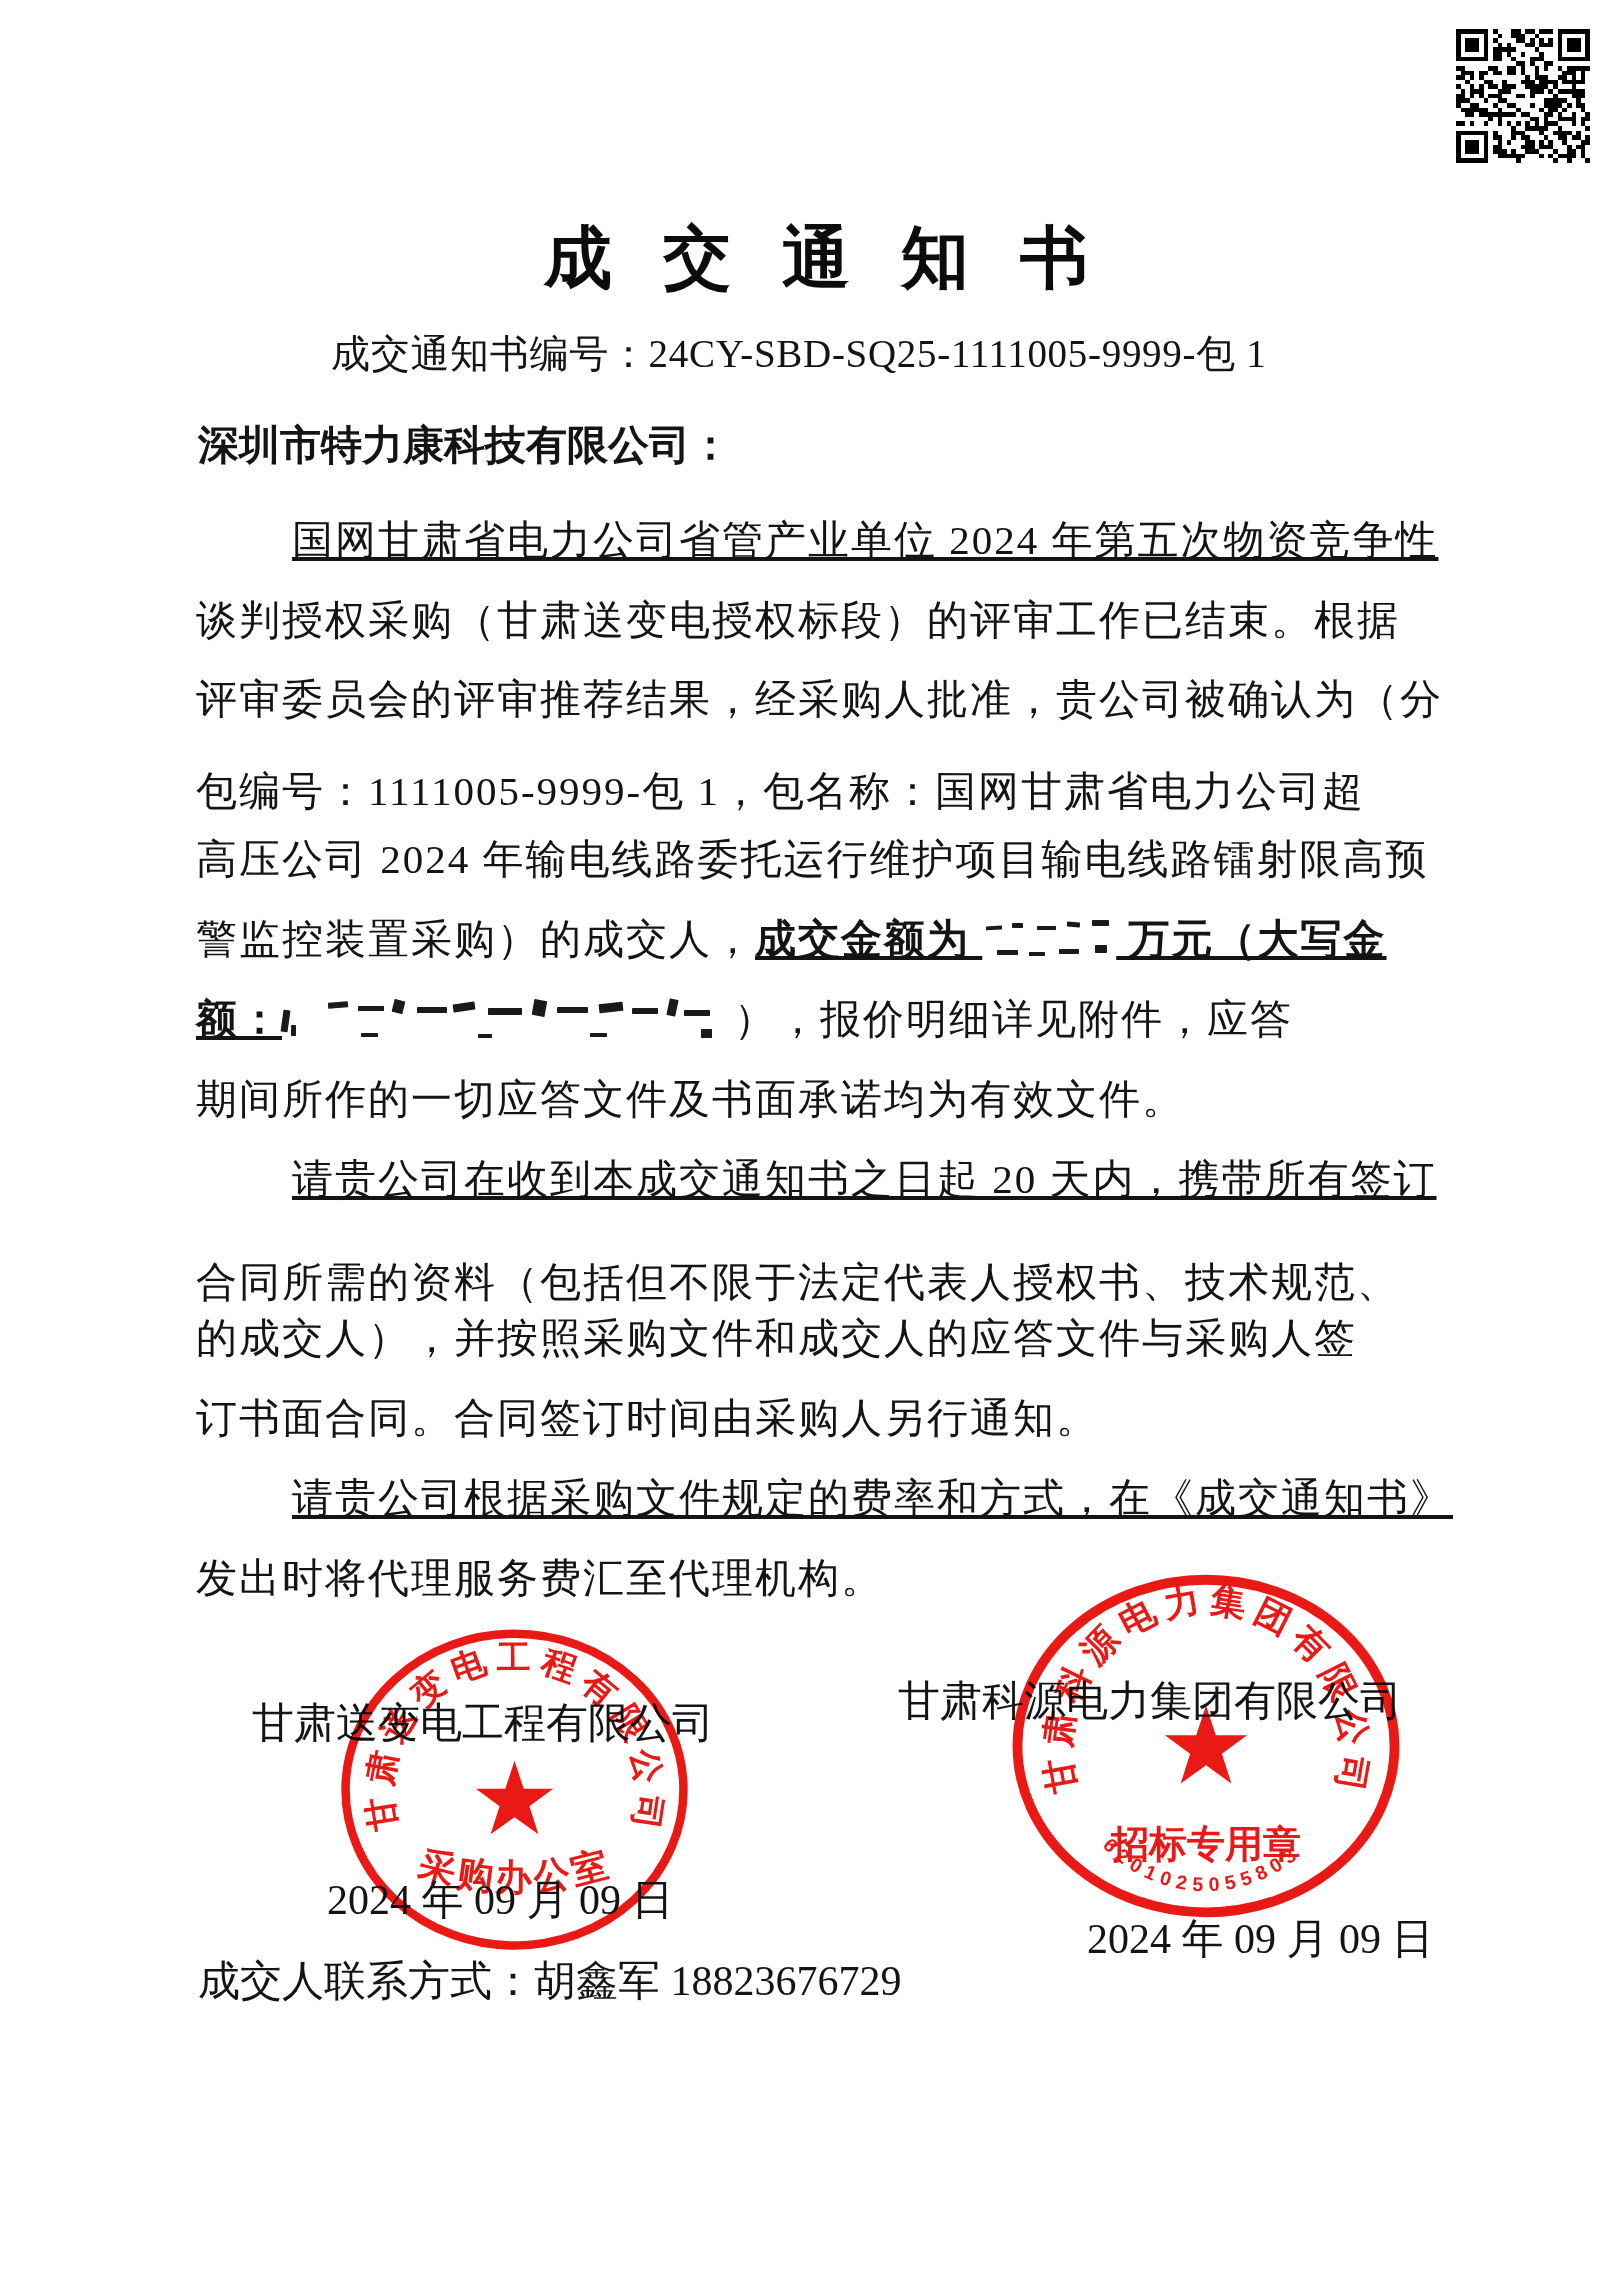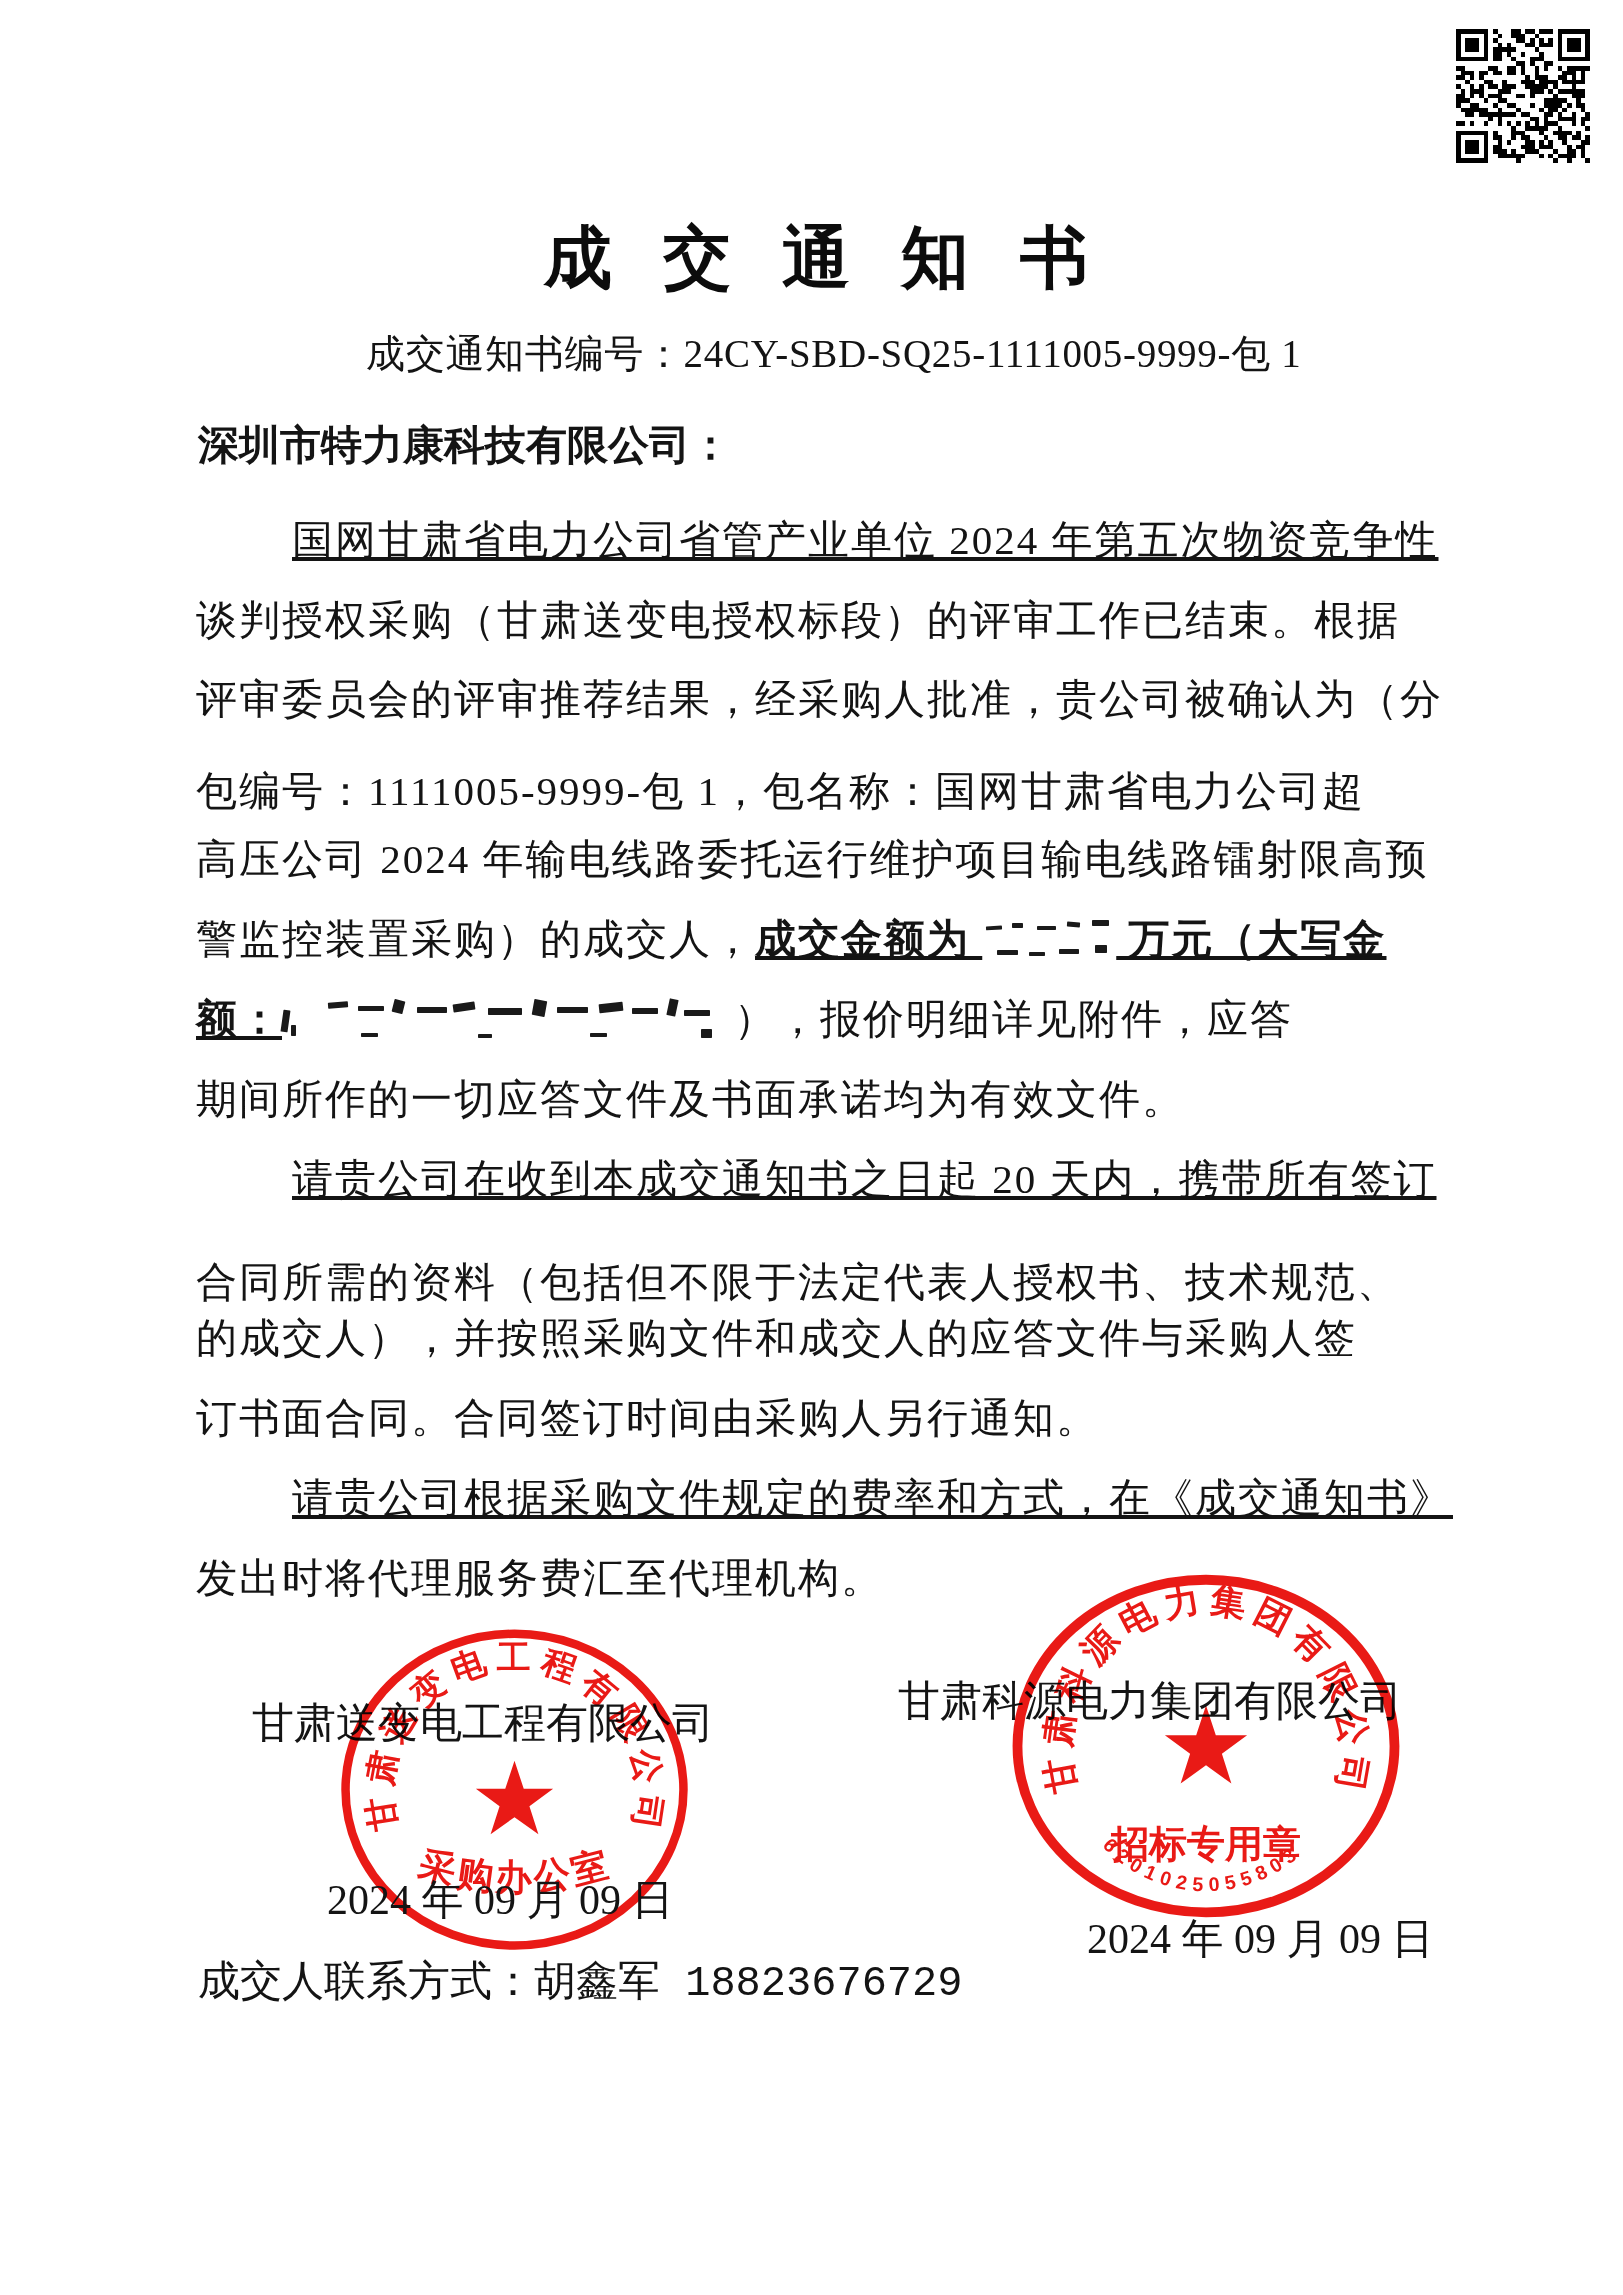--- a/index.html
+++ b/index.html
@@ -4,21 +4,21 @@
 <style>
   html,body{margin:0;padding:0;}
   body{width:1623px;height:2295px;background:#ffffff;position:relative;
        font-family:"Liberation Serif","DejaVu Serif",serif;color:#141414;
        overflow:hidden;}
   .abs{position:absolute;}
   
   .doc-title{left:0;top:213px;width:1649px;text-align:center;
              font-size:68px;font-weight:700;letter-spacing:17px;color:#0c0c0c;}
   
-  .notice-no{left:331px;top:327px;font-size:39px;letter-spacing:0.7px;white-space:nowrap;margin-left:35px;}
+  .notice-no{left:331px;top:327px;font-size:39px;letter-spacing:0.7px;white-space:nowrap;}
   
   .recipient{left:198px;top:418px;font-size:41px;font-weight:700;white-space:nowrap;}
   
   .bline{left:196px;font-size:41px;letter-spacing:2px;white-space:nowrap;line-height:48px;}
   .bline.ind{left:292px;text-decoration:underline;}
   .bold{font-weight:700;text-decoration:underline;}
   
   .redact{position:relative;display:inline-block;height:39px;vertical-align:-5.2px;}
   .redact i{position:absolute;background:#1a1a1a;border-radius:0.7px;}
   .redact-a{width:134px;}
@@ -49,21 +49,21 @@
   .redact-b i:nth-of-type(15){left:79px;top:34px;width:17px;height:3.9px;}
   .redact-b i:nth-of-type(16){left:196px;top:35px;width:14.4px;height:3.9px;}
   .redact-b i:nth-of-type(17){left:308px;top:34px;width:17px;height:3.9px;}
   .redact-b i:nth-of-type(18){left:419px;top:30px;width:10.5px;height:9.2px;}
   
   .sig{font-size:42px;white-space:nowrap;}
   .sig-left{left:252px;top:1695px;}
   .sig-right{left:898px;top:1673px;}
   .date-left{left:327px;top:1872px;font-size:42px;white-space:nowrap;}
   .date-right{left:1087px;top:1911px;font-size:42px;white-space:nowrap;}
-  .contact{left:198px;top:1953px;font-size:42px;white-space:nowrap;font-family:Liberation Mono, monospace;}
+  .contact{left:198px;top:1953px;font-size:42px;white-space:nowrap;}
   
   .seal{mix-blend-mode:multiply;opacity:.96;}
   .seal text{font-family:"Liberation Sans","DejaVu Sans",sans-serif;font-weight:700;}
   .seal-left{left:331px;top:1622px;}
   .seal-right{left:1003px;top:1568px;}
   
   .qr{left:1456px;top:29px;}
 </style>
 </head>
 <body>

